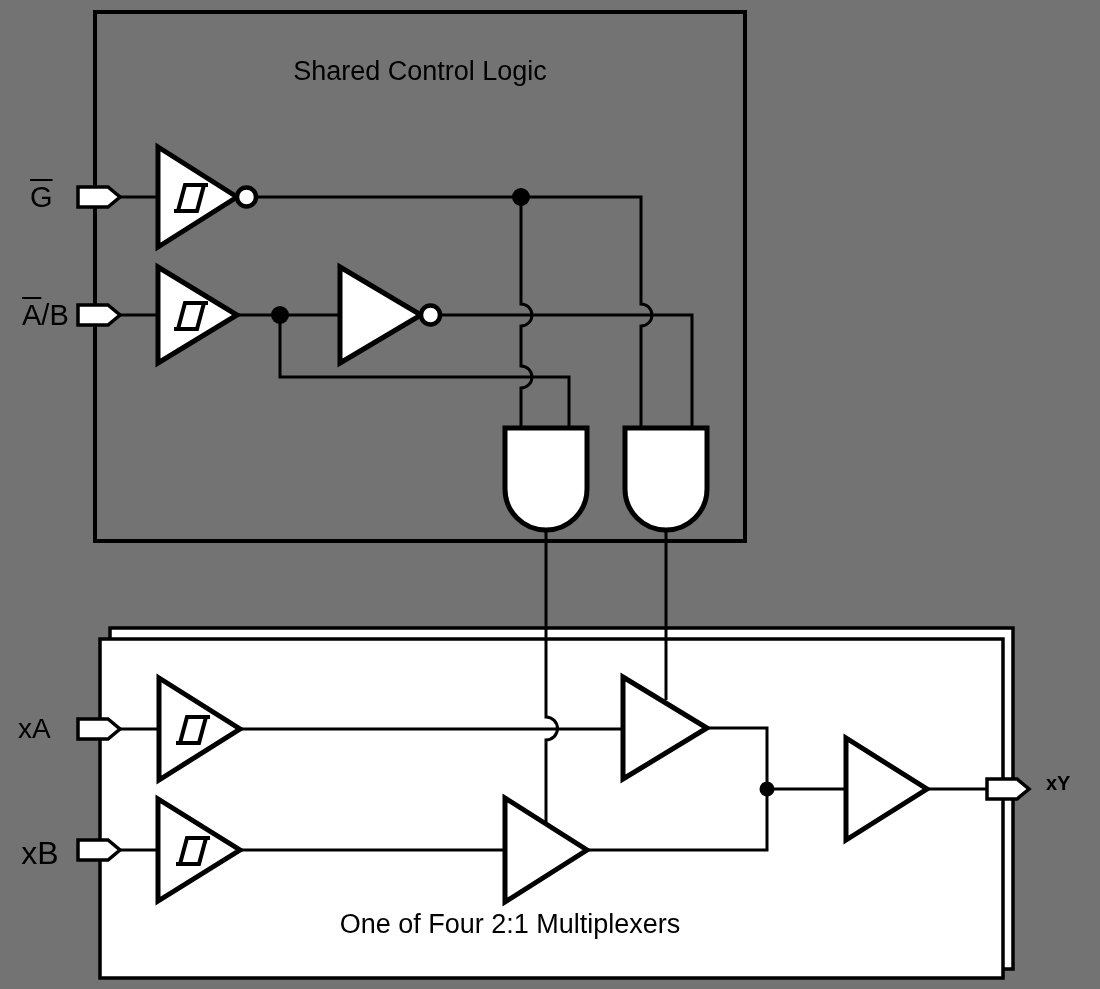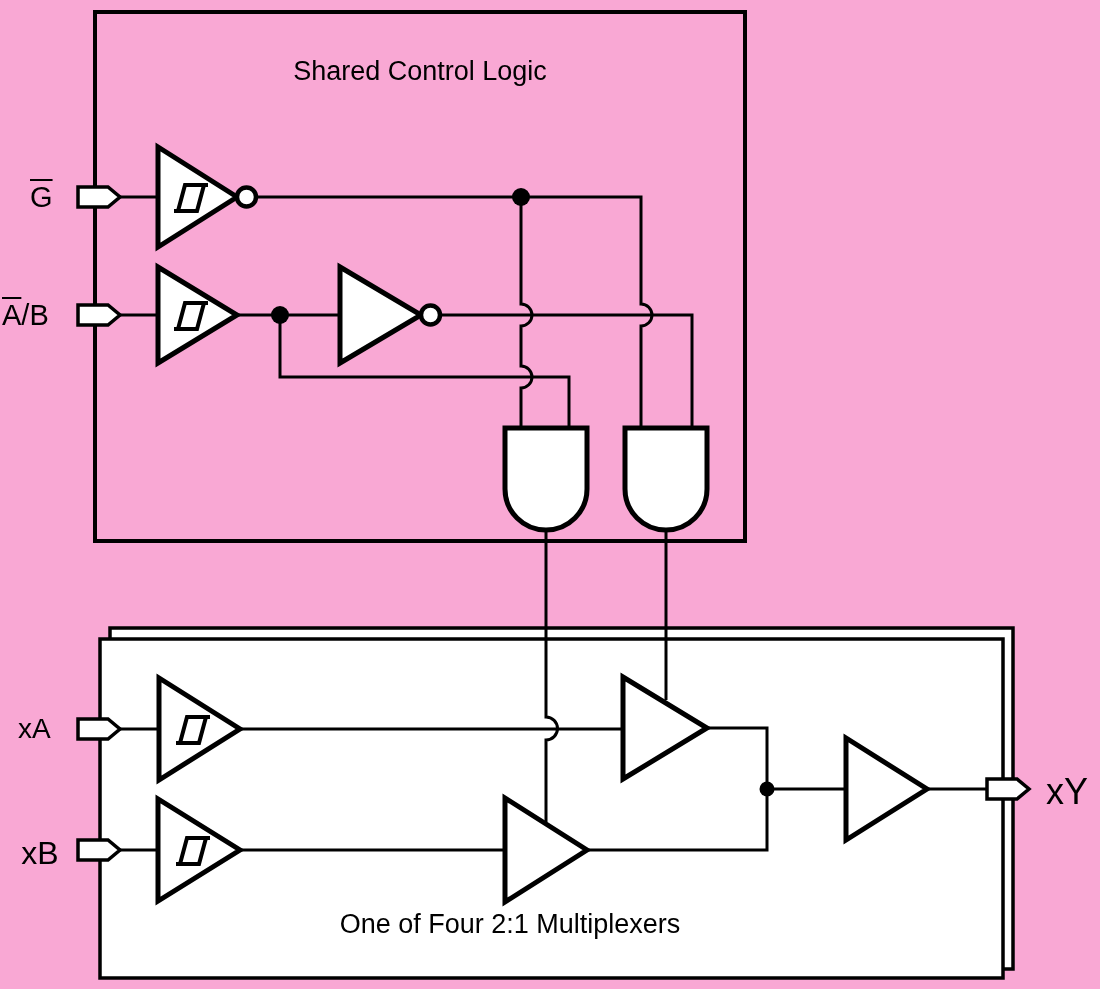--- a/index.html
+++ b/index.html
@@ -4,21 +4,21 @@
 <style>
   html, body {
     margin: 0;
     padding: 0;
     background: #ffffff;
   }
   .stage {
     position: relative;
     width: 1100px;
     height: 989px;
-    background: #f9a8d4;
+    background: #737373;
     font-family: "Liberation Sans", sans-serif;
     color: #000000;
     overflow: hidden;
   }
   .stage svg {
     position: absolute;
     left: 0;
     top: 0;
   }
   .lbl {
@@ -128,21 +128,21 @@
       <polygon points="987,779 1017,779 1029,789 1017,799 987,799"></polygon>
     </g>
   </svg>
 
   <div class="lbl block-title" style="left:95px; top:57px; width:650px;">Shared Control Logic</div>
 
   <div class="lbl block-title" style="left:100px; top:910px; width:820px;">One of Four 2:1 Multiplexers</div>
 
   <div class="lbl pin-label" style="left:30px; top:182px;"><span class="overlined">G</span><span></span></div>
 
-  <div class="lbl pin-label" style="left:2px; top:300px;"><span class="overlined">A</span><span>/B</span></div>
+  <div class="lbl pin-label" style="left:22px; top:300px;"><span class="overlined">A</span><span>/B</span></div>
 
   <div class="lbl pin-label" style="left:18px; top:714px; width:44px; text-align:left; font-size:28px;">xA</div>
 
   <div class="lbl pin-label" style="left:18px; top:836px; width:44px; text-align:center; font-size:32px;">xB</div>
 
-  <div class="lbl pin-label" style="left:1046px; top:772px; font-size:36px;">xY</div>
+  <div class="lbl pin-label" style="left:1046px; top:772px; font-size:20px;font-weight:bold;">xY</div>
 
 </div>
 
 </body></html>

